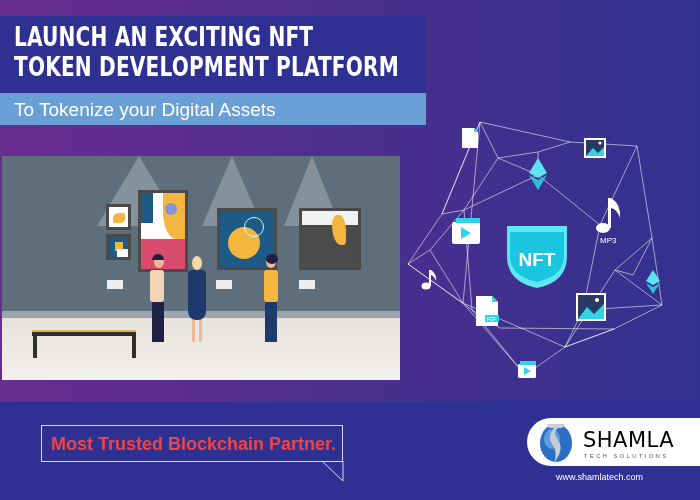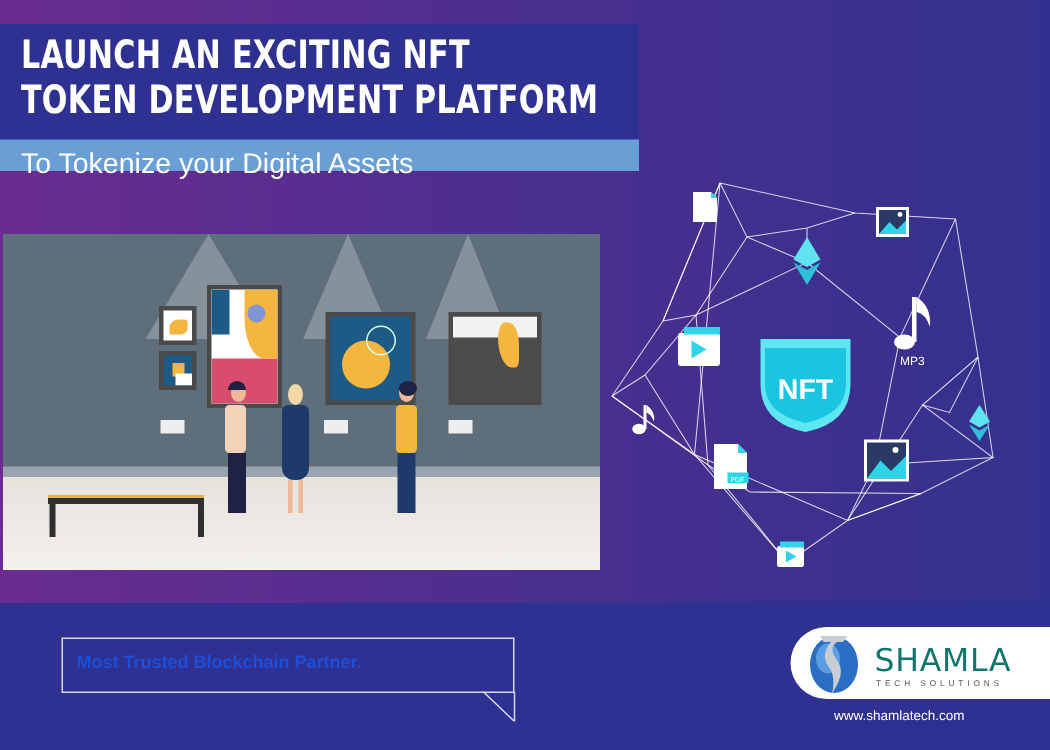--- a/index.html
+++ b/index.html
@@ -4,39 +4,39 @@
 <style>
   *{box-sizing:border-box;margin:0;padding:0}
   html,body{width:700px;height:500px;overflow:hidden}
   body{font-family:"Liberation Sans",sans-serif;position:relative;
     background:linear-gradient(90deg,#6a2c91 0%,#4d2f8f 45%,#33318f 75%,#2f3290 100%);}
   .top-band{position:absolute;left:0;top:0;width:700px;height:400px;
     background:linear-gradient(90deg,#6a2c91 0%,#4b2f8e 50%,#33318f 100%);}
   .title-box{position:absolute;left:0;top:16px;width:426px;height:97px;background:#2e3192;padding:6px 0 0 14px}
   .title-line{color:#fff;font-family:"DejaVu Sans Condensed","DejaVu Sans",sans-serif;font-weight:bold;
     font-size:26px;line-height:30px;letter-spacing:0.2px;transform:scaleX(0.86);transform-origin:left;white-space:nowrap}
-  .subtitle-bar{position:absolute;left:0;top:93px;width:426px;height:21px;background:#6a9fd6;
+  .subtitle-bar{position:absolute;left:0;top:93px;width:426px;height:32px;background:#6a9fd6;
     color:#fff;font-size:19px;padding:6px 0 0 14px;white-space:nowrap}
   .gallery{position:absolute;left:2px;top:156px;width:398px;height:224px;background:#5e6e7a;overflow:hidden}
   .floor{position:absolute;left:0;top:162px;width:100%;height:62px;background:linear-gradient(#e6e2dc,#f3f1ee)}
   .baseboard{position:absolute;left:0;top:155px;width:100%;height:8px;background:#9aa5ad}
   .light{position:absolute;top:0;width:0;height:0;border-left:45px solid transparent;border-right:45px solid transparent;
     border-bottom:70px solid rgba(255,255,255,0.25)}
   .frame{position:absolute;background:#4a4a4a;padding:3px}
   .frame .inner{width:100%;height:100%;background:#fff;position:relative;overflow:hidden}
   .label-card{position:absolute;width:16px;height:9px;background:#eee}
   .bench{position:absolute;left:30px;top:174px;width:104px;height:6px;background:#2f2f2f;border-top:2px solid #e2b24f}
   .bench-leg{position:absolute;top:180px;width:4px;height:22px;background:#2f2f2f}
   .person{position:absolute}
   .bottom-band{position:absolute;left:0;top:402px;width:700px;height:98px;background:#2e3192}
   .tagline-box{position:absolute;left:41px;top:425px;width:302px;height:37px;border:1px solid #d7d9ef;
-    color:#1d4ed8;font-weight:bold;font-size:12px;padding:8px 0 0 9px;white-space:nowrap}
+    color:#ef4444;font-weight:bold;font-size:18px;padding:8px 0 0 9px;white-space:nowrap}
   .tagline-tail{position:absolute;left:322px;top:461px;width:22px;height:20px}
   .logo-pill{position:absolute;left:527px;top:418px;width:173px;height:48px;background:#fff;border-radius:26px 0 0 26px}
-  .logo-name{position:absolute;left:583px;top:428px;color:#0f766e;font-size:21px;letter-spacing:0.5px;font-family:"DejaVu Sans",sans-serif}
+  .logo-name{position:absolute;left:583px;top:428px;color:#000000;font-size:21px;letter-spacing:0.5px;font-family:"DejaVu Sans",sans-serif}
   .logo-sub{position:absolute;left:584px;top:453px;color:#555;font-size:5.5px;letter-spacing:2.6px}
   .website{position:absolute;left:556px;top:472px;color:#fff;font-size:9px;font-weight:normal}
   .network{position:absolute;left:400px;top:110px;width:300px;height:280px}
 </style>
 </head>
 <body>
 
 <div class="top-band"></div>
 
 <div class="title-box">

